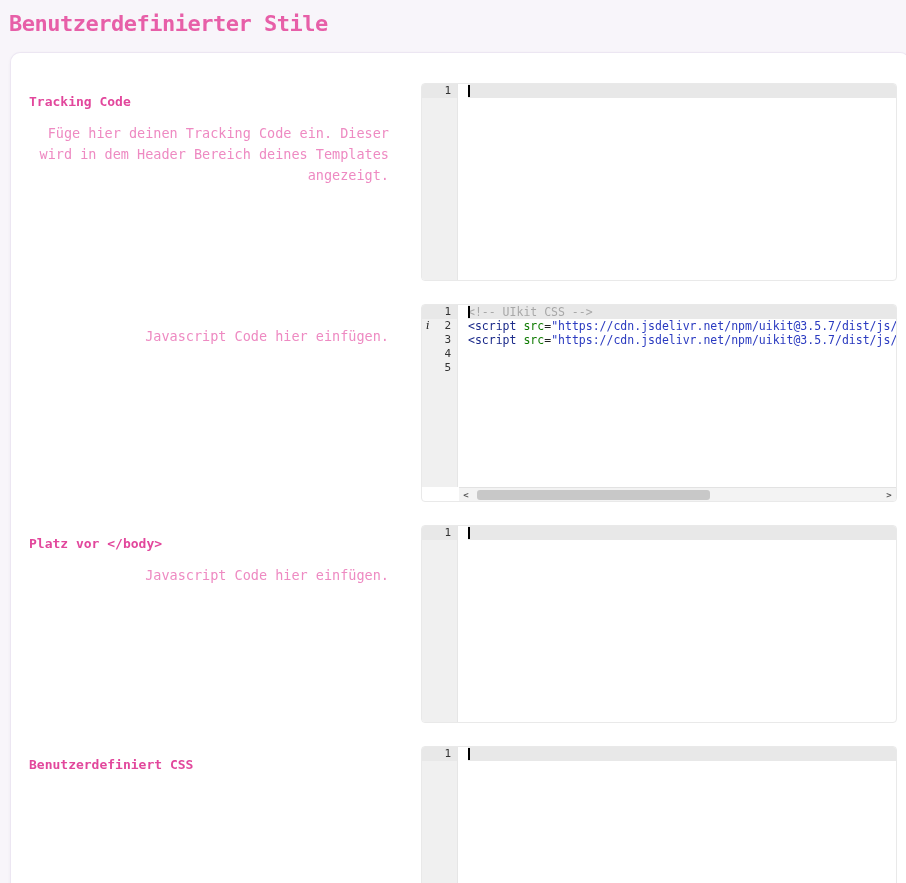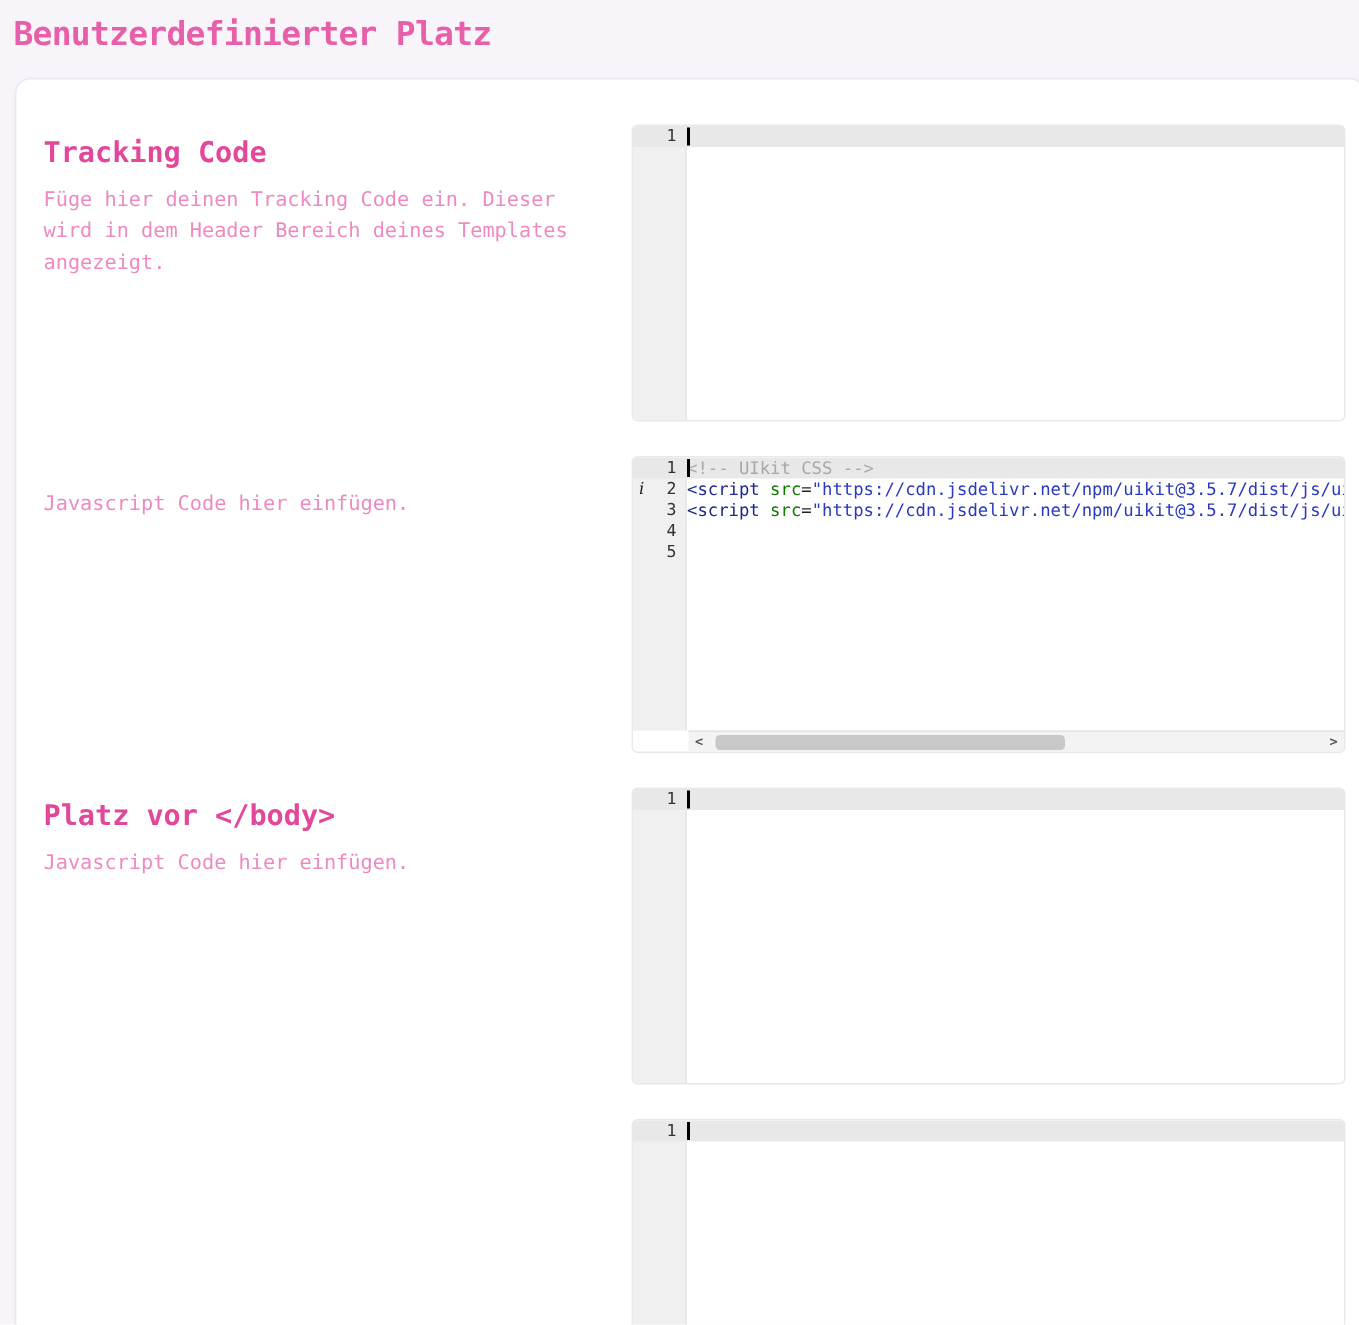--- a/index.html
+++ b/index.html
@@ -24,25 +24,25 @@
     border:1px solid var(--card-border); border-bottom:none;
     border-radius:10px 10px 0 0;
     margin:0 -4px 0 10px;
     padding:30px 12px 10px 18px;
     min-height:840px;
     box-shadow:0 1px 3px rgba(90,70,120,0.06);
   }
   .section-row{display:flex; margin-bottom:23px;}
   .section-left{width:392px; flex:0 0 392px; padding-top:10px; padding-right:16px;}
   .section-title{
-    color:var(--accent-pink); font-size:19px; font-weight:bold; line-height:18px;
+    color:var(--accent-pink); font-size:13px; font-weight:bold; line-height:18px;
   }
   .section-desc{
     color:var(--desc-pink); font-size:13.5px; line-height:21px;
-    margin-top:12px; width:360px;
+    margin-top:12px; width:360px;text-align:right;
   }
   
   .editor{
     flex:1 1 auto; height:198px; background:#fff;
     border:1px solid var(--editor-border); border-radius:4px;
     display:flex; flex-direction:column; overflow:hidden;
     font-size:11.5px; line-height:14px;
   }
   .editor-main{flex:1 1 auto; display:flex; min-height:0;}
   .gutter{
@@ -50,21 +50,21 @@
     border-right:1px solid #e6e6e6;
     color:#333; font-size:11px; text-align:right;
   }
   .gutter-cell{height:14px; line-height:14px; padding-right:6px; position:relative;}
   .gutter-cell.active{background:var(--active-line);}
   .anno-icon{
     position:absolute; left:4px; top:0;
     font-family:"DejaVu Serif", serif; font-style:italic;
     font-size:11px; color:#222;
   }
-  .content{flex:1 1 auto; position:relative; overflow:hidden; padding-left:0;}
+  .content{flex:1 1 auto; position:relative; overflow:hidden; padding-left:10px;}
   .code-line{height:14px; line-height:14px; white-space:pre; position:relative;}
   .code-line .active-bg{
     position:absolute; left:0; right:-2000px; top:0; height:14px;
     background:var(--active-line); z-index:0;
   }
   .code-line span.tok{position:relative; z-index:1;}
   .cursor{
     position:relative; z-index:2; display:inline-block;
     width:1.5px; height:12px; background:#000;
     vertical-align:middle; margin-right:-1.5px; transform:translateY(-1px);
@@ -86,21 +86,21 @@
   }
   .sb-track{flex:1 1 auto; position:relative;}
   .sb-thumb{
     position:absolute; left:4px; top:1.5px; bottom:1.5px; width:57%;
     background:var(--sb-thumb); border-radius:3px;
   }
 </style>
 </head>
 <body>
 
-<h1 class="page-title">Benutzerdefinierter Platz</h1>
+<h1 class="page-title">Benutzerdefinierter Stile</h1>
 
 <div class="card">
 
   <div class="section-row">
     <div class="section-left">
       <div class="section-title">Tracking Code</div>
       <div class="section-desc">Füge hier deinen Tracking Code ein. Dieser wird in dem Header Bereich deines Templates angezeigt.</div>
     </div>
     <div class="editor">
       <div class="editor-main">
@@ -157,20 +157,21 @@
           </div>
         <div class="content">
             <div class="code-line"><div class="active-bg"></div><span class="cursor"></span></div>
           </div>
       </div>
     </div>
   </div>
 
   <div class="section-row">
     <div class="section-left">
+      <div class="section-title">Benutzerdefiniert CSS</div>
     </div>
     <div class="editor">
       <div class="editor-main">
         <div class="gutter">
             <div class="gutter-cell active">1</div>
           </div>
         <div class="content">
             <div class="code-line"><div class="active-bg"></div><span class="cursor"></span></div>
           </div>
       </div>

